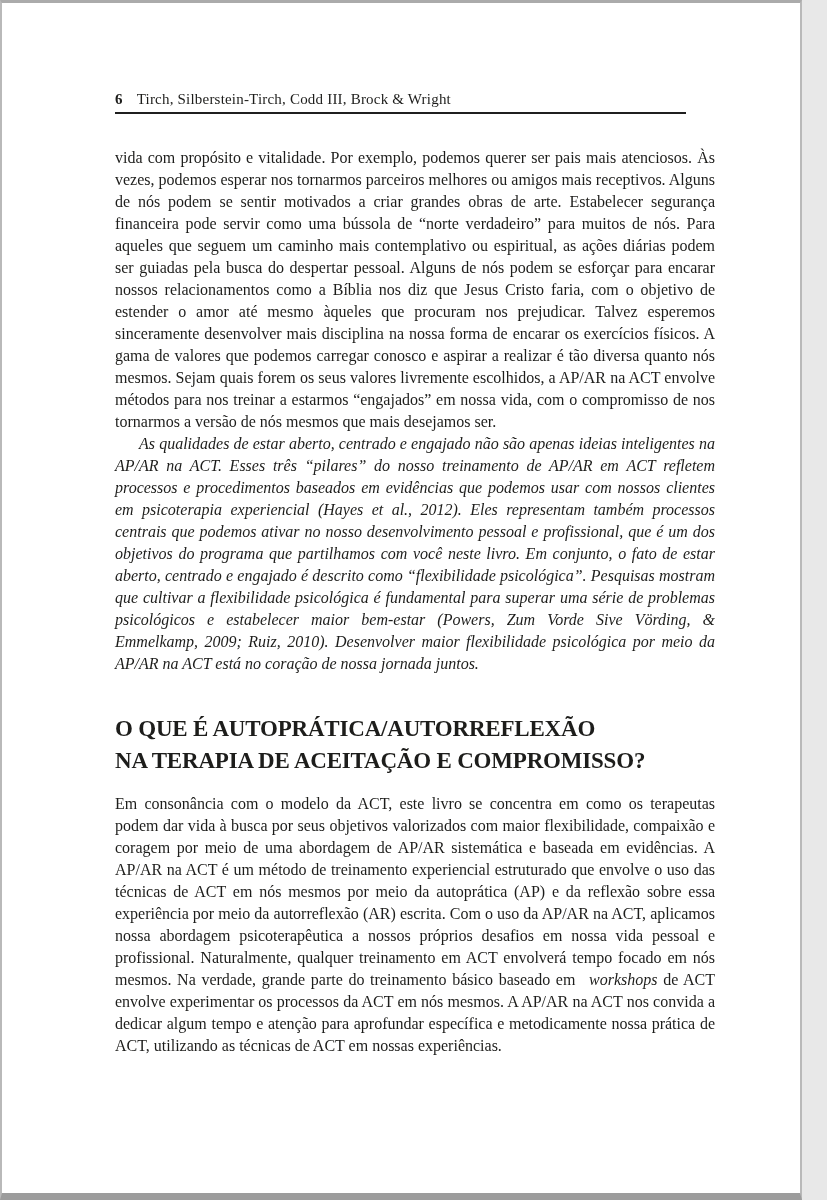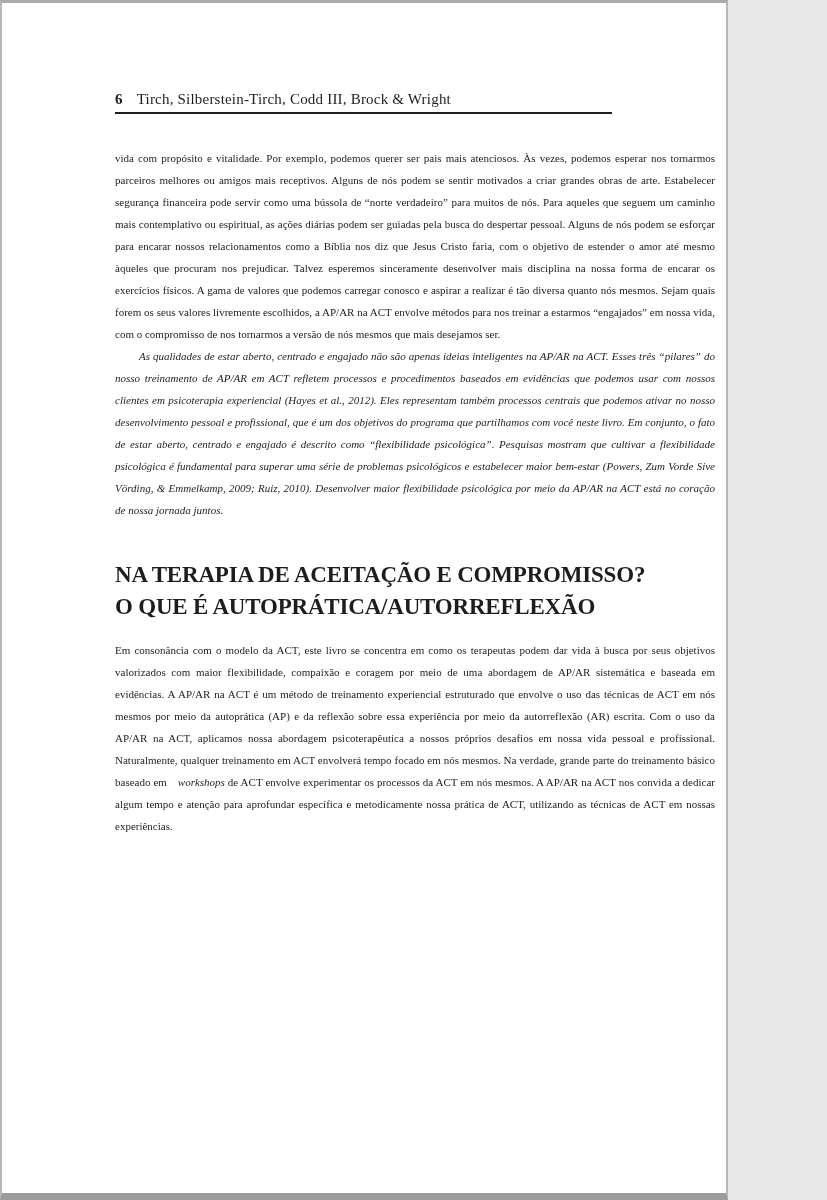--- a/index.html
+++ b/index.html
@@ -2,21 +2,21 @@
 <html lang="pt-BR"><head>
 <meta charset="utf-8">
 <style>
   html, body {
     margin: 0;
     padding: 0;
     background: #e8e8e8;
   }
   .screen {
     position: relative;
-    width: 728px;
+    width: 802px;
     height: 1200px;
     box-sizing: border-box;
     border-top: 3px solid #ababab;
     border-bottom: 7px solid #9c9c9c;
     border-left: 2px solid #b9b9b9;
     border-right: 2px solid #b9b9b9;
     background: #ffffff;
     overflow: hidden;
     font-family: "Liberation Serif", "DejaVu Serif", serif;
     color: #1d1d1b;
@@ -39,21 +39,21 @@
   .running-head .pnum {
     font-weight: bold;
     margin-right: 14px;
   }
   .text-column {
     margin: 33px 114px 0 113px;
     width: 600px;
   }
   .para {
     margin: 0;
-    font-size: 11px;
+    font-size: 16px;
     line-height: 22px;
     text-align: justify;
     hyphens: auto;
     -webkit-hyphens: auto;
   }
   .para.indent {
     text-indent: 24px;
     font-style: italic;
   }
   .para .wk {
@@ -81,21 +81,21 @@
       <span class="pnum">6</span><span class="rtitle">Tirch, Silberstein-Tirch, Codd III, Brock &amp; Wright</span>
     </header>
 
     <main class="text-column">
 
       <p class="para">vida com propósito e vitalidade. Por exemplo, podemos querer ser pais mais atenciosos. Às vezes, podemos esperar nos tornarmos parceiros melhores ou amigos mais receptivos. Alguns de nós podem se sentir motivados a criar grandes obras de arte. Estabelecer segurança financeira pode servir como uma bússola de “norte verdadeiro” para muitos de nós. Para aqueles que seguem um caminho mais contemplativo ou espiritual, as ações diárias podem ser guiadas pela busca do despertar pessoal. Alguns de nós podem se esforçar para encarar nossos relacionamentos como a Bíblia nos diz que Jesus Cristo faria, com o objetivo de estender o amor até mesmo àqueles que procuram nos prejudicar. Talvez esperemos sinceramente desenvolver mais disciplina na nossa forma de encarar os exercícios físicos. A gama de valores que podemos carregar conosco e aspirar a realizar é tão diversa quanto nós mesmos. Sejam quais forem os seus valores livremente escolhidos, a AP/AR na ACT envolve métodos para nos treinar a estarmos “engajados” em nossa vida, com o compromisso de nos tornarmos a versão de nós mesmos que mais desejamos ser.</p>
 
       <p class="para indent">As qualidades de estar aberto, centrado e engajado não são apenas ideias inteligentes na AP/AR na ACT. Esses três “pilares” do nosso treinamento de AP/AR em ACT refletem processos e procedimentos baseados em evidências que podemos usar com nossos clientes em psicoterapia experiencial (Hayes et al., 2012). Eles representam também processos centrais que podemos ativar no nosso desenvolvimento pessoal e profissional, que é um dos objetivos do programa que partilhamos com você neste livro. Em conjunto, o fato de estar aberto, centrado e engajado é descrito como “flexibilidade psicológica”. Pesquisas mostram que cultivar a flexibilidade psicológica é fundamental para superar uma série de problemas psicológicos e estabelecer maior bem-estar (Powers, Zum Vorde Sive Vörding, &amp; Emmelkamp, 2009; Ruiz, 2010). Desenvolver maior flexibilidade psicológica por meio da AP/AR na ACT está no coração de nossa jornada juntos.</p>
 
       <h1 class="section-heading">
+        <span class="hline">O QUE É AUTOPRÁTICA/AUTORREFLEXÃO</span>
         <span class="hline">NA TERAPIA DE ACEITAÇÃO E COMPROMISSO?</span>
-        <span class="hline">O QUE É AUTOPRÁTICA/AUTORREFLEXÃO</span>
       </h1>
 
       <p class="para"><span>Em consonância com o modelo da ACT, este livro se concentra em como os terapeutas podem dar vida à busca por seus objetivos valorizados com maior flexibilidade, compaixão e coragem por meio de uma abordagem de AP/AR sistemática e baseada em evidências. A AP/AR na ACT é um método de treinamento experiencial estruturado que envolve o uso das técnicas de ACT em nós mesmos por meio da autoprática (AP) e da reflexão sobre essa experiência por meio da autorreflexão (AR) escrita. Com o uso da AP/AR na ACT, aplicamos nossa abordagem psicoterapêutica a nossos próprios desafios em nossa vida pessoal e profissional. Naturalmente, qualquer treinamento em ACT envolverá tempo focado em nós mesmos. Na verdade, grande parte do treinamento básico baseado em </span><em class="wk">workshops</em><span> de ACT envolve experimentar os processos da ACT em nós mesmos. A AP/AR na ACT nos convida a dedicar algum tempo e atenção para aprofundar específica e metodicamente nossa prática de ACT, utilizando as técnicas de ACT em nossas experiências.</span></p>
 
     </main>
   </div>
 </div>
 
 </body></html>

